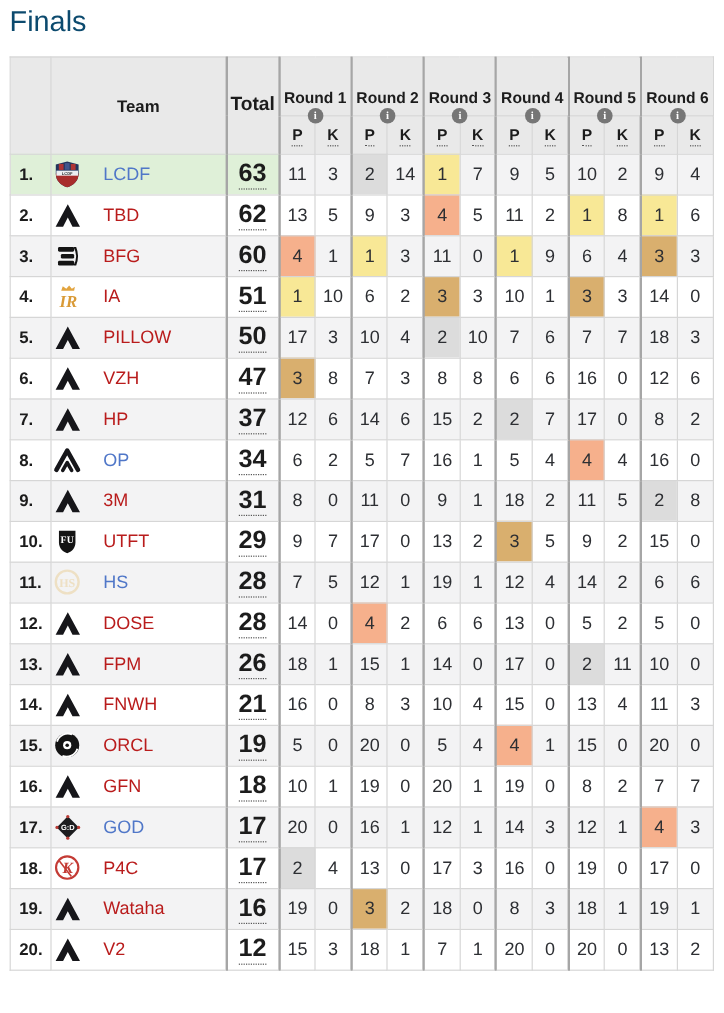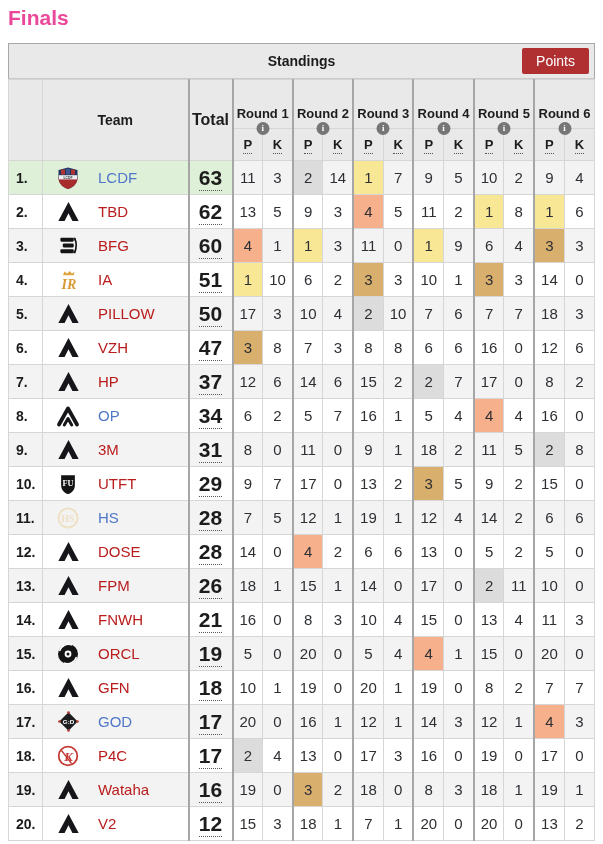--- a/index.html
+++ b/index.html
@@ -1,18 +1,18 @@
 <!DOCTYPE html>
 <html><head>
 <meta charset="utf-8">
 <style>
   html,body{margin:0;padding:0;background:#fff}
   body{width:603px;font-family:"Liberation Sans",sans-serif;color:#222;-webkit-font-smoothing:antialiased}
   .wrap{padding:3px 8px 8px 8px}
-  .page-title{font-size:21px;font-weight:700;color:#ec4899;margin:2px 0 13px 0;line-height:1.2}
+  .page-title{font-size:24px;font-weight:400;color:#0c4a6e;margin:2px 0 13px 0;line-height:1.2}
 
   
   .bar{position:relative;height:34px;background:#e9e9e9;border:1px solid #a8a8a8;border-bottom:1px solid #c9c9c9;
        display:flex;align-items:center;justify-content:center}
   .bar-title{font-weight:700;font-size:14px;color:#1c1c1c}
   .points-btn{position:absolute;right:5px;top:4px;height:26px;background:#b03032;color:#fff;border:none;
        border-radius:2px;padding:0 14px;font-size:14px;font-family:inherit;cursor:pointer;line-height:26px}
 
   
   table{width:100%;border-collapse:collapse;table-layout:fixed;border:1px solid #a0a0a0;border-top:none;background:#fff}
@@ -30,21 +30,21 @@
   .pk-th .dotted{font-weight:700;font-size:13px}
   .corner-th,.team-th,.total-th{vertical-align:middle}
   .team-th{font-weight:700;font-size:14px}
   .total-th{font-weight:700;font-size:16px}
 
   tbody tr{background:#fff;height:34px}
   tbody tr:nth-child(odd){background:#f3f3f4}
   tbody tr:first-child td{border-top:1px solid #a0a0a0}
   tbody td{font-size:15px;color:#2d2f33}
   td.rank-col{text-align:left;padding-left:7px;font-weight:700;font-size:14px;color:#1c1c1c}
-  td.team-col{text-align:center;padding-left:12px}
+  td.team-col{text-align:center;}
   .team-inner{display:flex;align-items:center;gap:0}
   .logo{width:26px;height:26px;display:inline-flex;align-items:center;justify-content:center;flex:0 0 26px;margin-right:17px}
   .logo svg{display:block}
   a.team-name{text-decoration:none;font-size:15px;cursor:pointer}
   a.team-name.red{color:#b91c1c}
   a.team-name.blue{color:#5077c8}
   td.total-col .dotted{font-weight:700;font-size:21px;color:#1c1c1c}
 
   
   tr.qualified td.meta{background:#dff0d8}
@@ -52,24 +52,20 @@
   td.place-2{background:#dcdcdc}
   td.place-3{background:#d9af6e}
   td.place-4{background:#f6b08c}
 </style>
 </head>
 <body>
 
 <div class="wrap">
   <h1 class="page-title">Finals</h1>
 
-  <div class="bar">
-    <span class="bar-title">Standings</span>
-    <button class="points-btn">Points</button>
-  </div>
 
   <table>
     <colgroup>
       <col style="width:34px">
         <col style="width:146px">
         <col style="width:44px">
     <col>
         <col>
         <col>
         <col>

